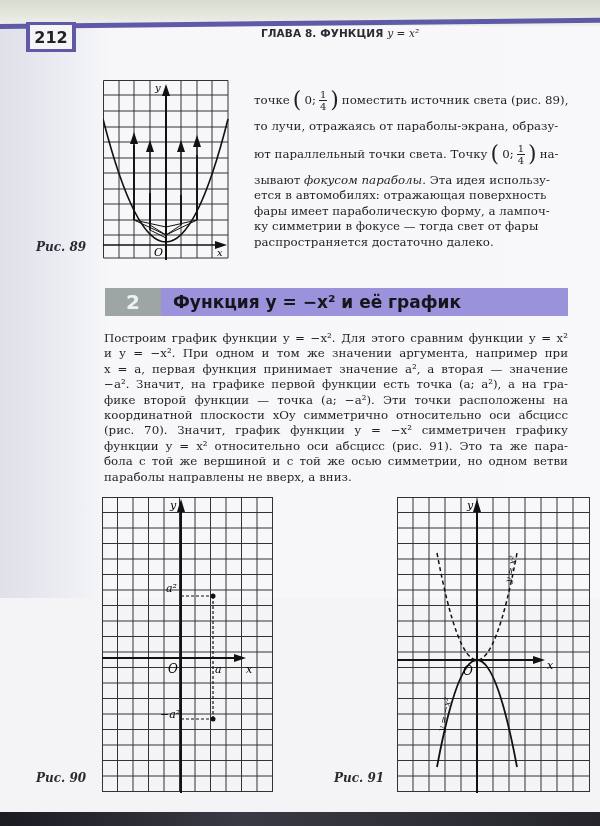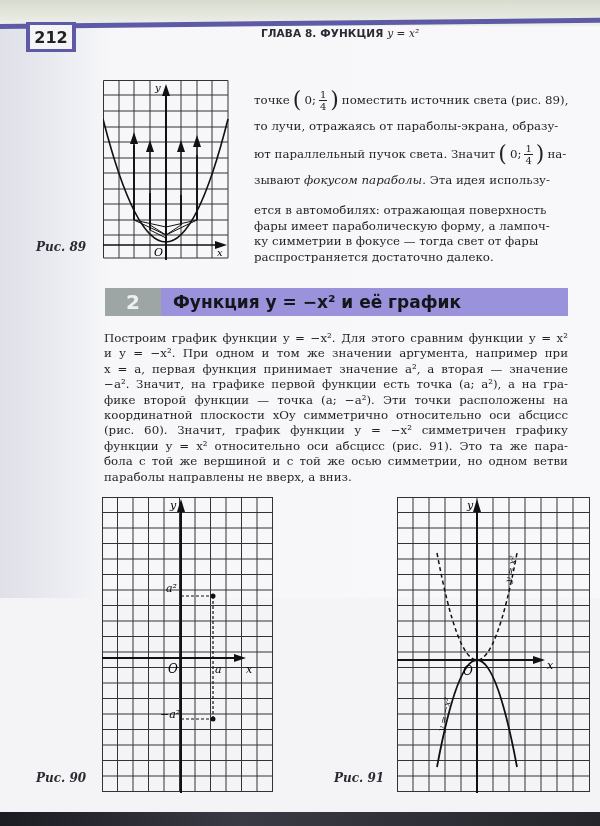--- a/index.html
+++ b/index.html
@@ -94,52 +94,52 @@
         <span>0;</span>
       <span class="frac">
           <span class="num">1</span>
           <span>4</span>
         </span>
         <span class="paren">)</span>
       <span>поместить источник света (рис. 89),</span>
     </div>
     <div style="margin-top:4px;">то лучи, отражаясь от параболы-экрана, образу-</div>
     <div style="height:28px;display:flex;align-items:center;gap:3px;margin-top:6px;white-space:nowrap;">
-      <span>ют параллельный пучок света. Значит</span>
+      <span>ют параллельный точки света. Точку</span>
       <span class="paren">(</span>
         <span>0;</span>
       <span class="frac">
           <span class="num">1</span>
           <span>4</span>
         </span>
         <span class="paren">)</span>
       <span>на-</span>
     </div>
     <div style="margin-top:4px;line-height:15.5px;">
       <span>зывают </span><i>фокусом параболы.</i><span> Эта идея использу-</span>
     </div>
-    <div style="line-height:15.5px;margin-top:15px;">ется в автомобилях: отражающая поверхность</div>
+    <div style="line-height:15.5px;">ется в автомобилях: отражающая поверхность</div>
     <div style="line-height:15.5px;">фары имеет параболическую форму, а лампоч-</div>
     <div style="line-height:15.5px;">ку симметрии в фокусе — тогда свет от фары</div>
     <div style="line-height:15.5px;text-align:left;">распространяется достаточно далеко.</div>
   </div>
 
   <div class="section-bar">
     <div class="section-num">2</div>
     <div class="section-title">Функция y = −x² и её график</div>
   </div>
 
   <div class="text" style="left:104px;top:331px;width:464px;line-height:15.4px;">
     <div style="text-align-last:justify;">Построим график функции y = −x². Для этого сравним функции y = x²</div>
     <div style="text-align-last:justify;">и y = −x². При одном и том же значении аргумента, например при</div>
     <div style="text-align-last:justify;">x = a, первая функция принимает значение a², а вторая — значение</div>
     <div style="text-align-last:justify;">−a². Значит, на графике первой функции есть точка (a; a²), а на гра-</div>
     <div style="text-align-last:justify;">фике второй функции — точка (a; −a²). Эти точки расположены на</div>
     <div style="text-align-last:justify;">координатной плоскости xOy симметрично относительно оси абсцисс</div>
-    <div style="text-align-last:justify;">(рис. 60). Значит, график функции y = −x² симметричен графику</div>
+    <div style="text-align-last:justify;">(рис. 70). Значит, график функции y = −x² симметричен графику</div>
     <div style="text-align-last:justify;">функции y = x² относительно оси абсцисс (рис. 91). Это та же пара-</div>
     <div style="text-align-last:justify;">бола с той же вершиной и с той же осью симметрии, но одном ветви</div>
     <div>параболы направлены не вверх, а вниз.</div>
   </div>
 
   <svg style="left:102px;top:497px;" width="172" height="296" viewBox="0 0 172 296">
     <g stroke="#333" stroke-width="1" fill="none">
       <rect x="0.5" y="0.5" width="170" height="294"></rect>
       <path d="M15.5,0 V295 M31,0 V295 M46.5,0 V295 M62,0 V295 M77.5,0 V295 M93,0 V295 M108.5,0 V295 M124,0 V295 M139.5,0 V295 M155,0 V295"></path>
       <path d="M0,15.5 H171 M0,31 H171 M0,46.5 H171 M0,62 H171 M0,77.5 H171 M0,93 H171 M0,108.5 H171 M0,124 H171 M0,139.5 H171 M0,155 H171 M0,170.5 H171 M0,186 H171 M0,201.5 H171 M0,217 H171 M0,232.5 H171 M0,248 H171 M0,263.5 H171 M0,279 H171"></path>

